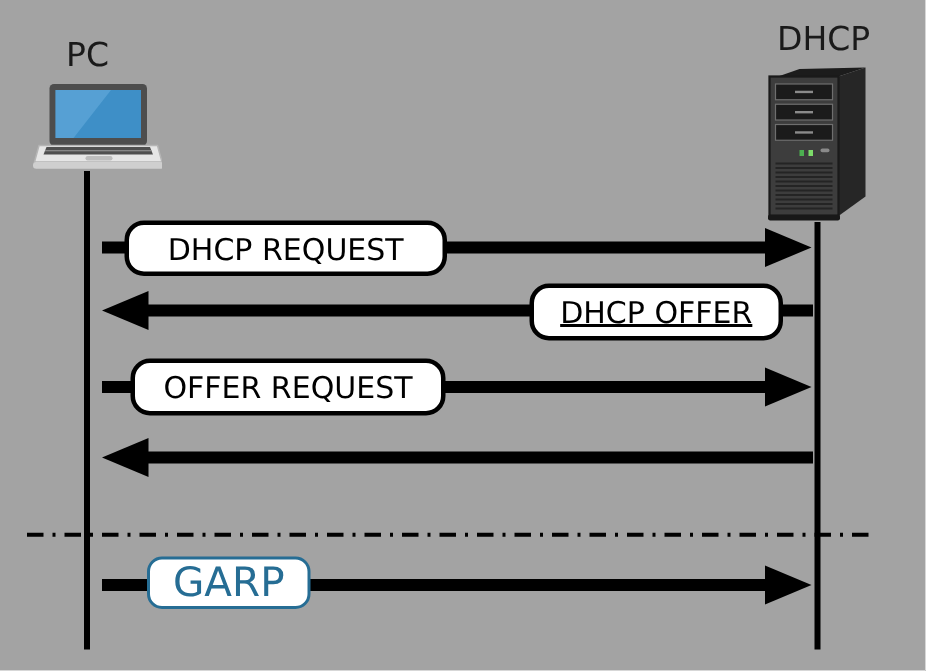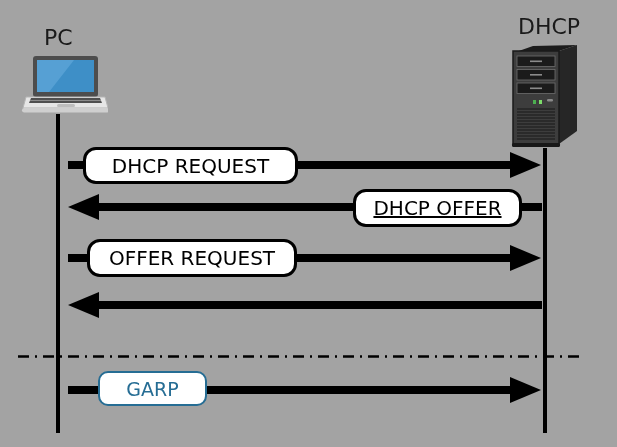--- a/index.html
+++ b/index.html
@@ -12,21 +12,21 @@
   .arrow-shaft{position:absolute;height:8px;background:#000;}
   .arrow-head-right{position:absolute;width:0;height:0;
     border-top:13px solid transparent;border-bottom:13px solid transparent;
     border-left:31px solid #000;}
   .arrow-head-left{position:absolute;width:0;height:0;
     border-top:13px solid transparent;border-bottom:13px solid transparent;
     border-right:31px solid #000;}
   .msg-box{position:absolute;background:#fff;border:3px solid #000;border-radius:13px;
     display:flex;align-items:center;justify-content:center;
     font-size:20px;white-space:nowrap;box-sizing:border-box;}
-  .msg-box.accent{border:2px solid #266d94;color:#266d94;border-radius:10px;font-size:19px;}
+  .msg-box.accent{border:2px solid #266d94;color:#266d94;border-radius:10px;font-size:27px;}
   .icon-wrap{position:absolute;}
   .divider{position:absolute;left:18px;top:344px;width:562px;height:5px;}
 </style>
 </head>
 <body>
 
 <div id="stage">
 
   <div class="actor-label" style="left:44px;top:26px;">PC</div>
 

